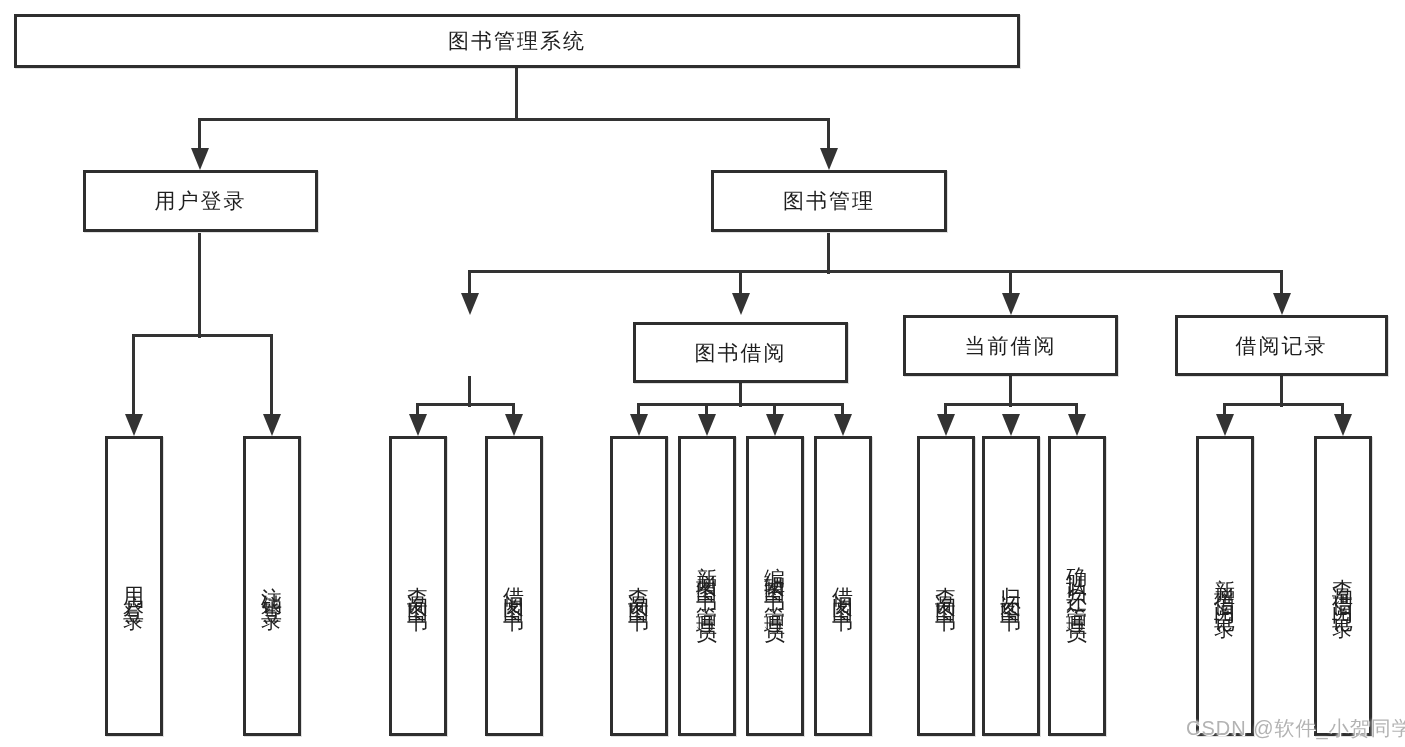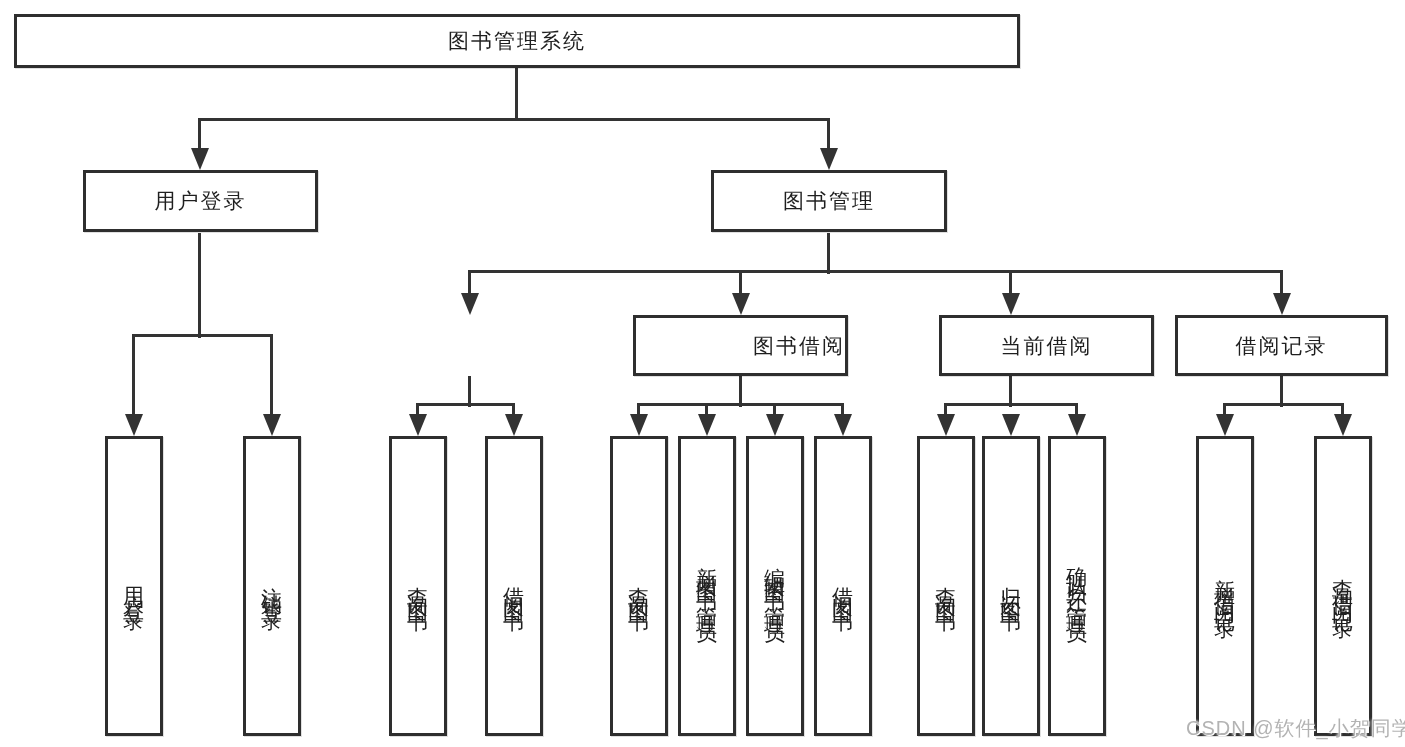--- a/index.html
+++ b/index.html
@@ -147,24 +147,24 @@
     <span>图书管理系统</span>
   </div>
 
   <div class="hbox" style="left:83px; top:170px; width:235px; height:62px;">
     <span>用户登录</span>
   </div>
   <div class="hbox" style="left:711px; top:170px; width:236px; height:62px;justify-content:center;">
     <span>图书管理</span>
   </div>
 
-  <div class="hbox" style="left:633px; top:315px; width:215px; height:61px;justify-content:flex-end;">
+  <div class="hbox" style="left:633px; top:322px; width:215px; height:61px;">
     <span>图书借阅</span>
   </div>
-  <div class="hbox" style="left:903px; top:315px; width:215px; height:61px;margin-left:36px;">
+  <div class="hbox" style="left:903px; top:315px; width:215px; height:61px;">
     <span>当前借阅</span>
   </div>
   <div class="hbox" style="left:1175px; top:315px; width:213px; height:61px;">
     <span>借阅记录</span>
   </div>
 
   <div class="vbox" style="left:105px;">
     <span>用户登录</span>
   </div>
   <div class="vbox" style="left:243px;">

